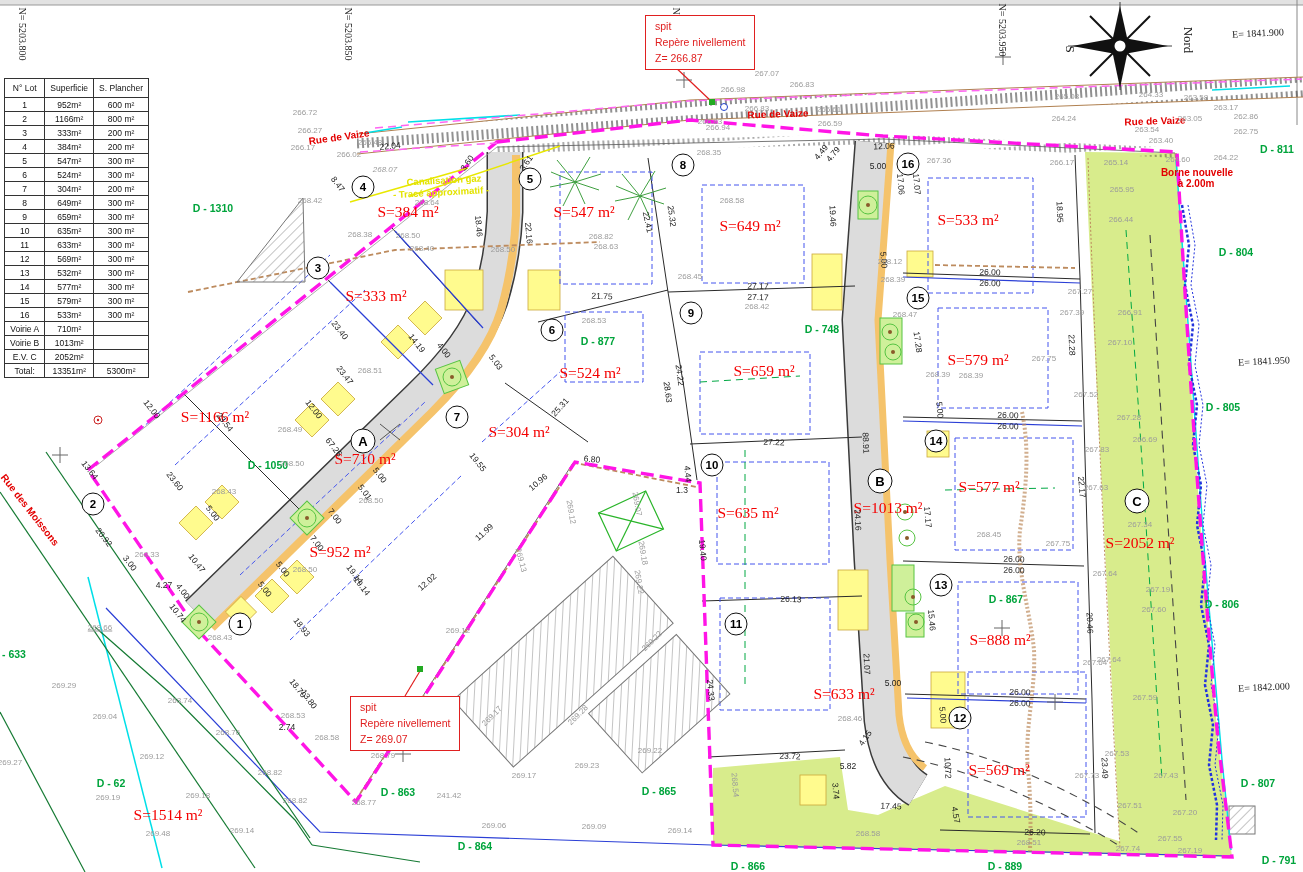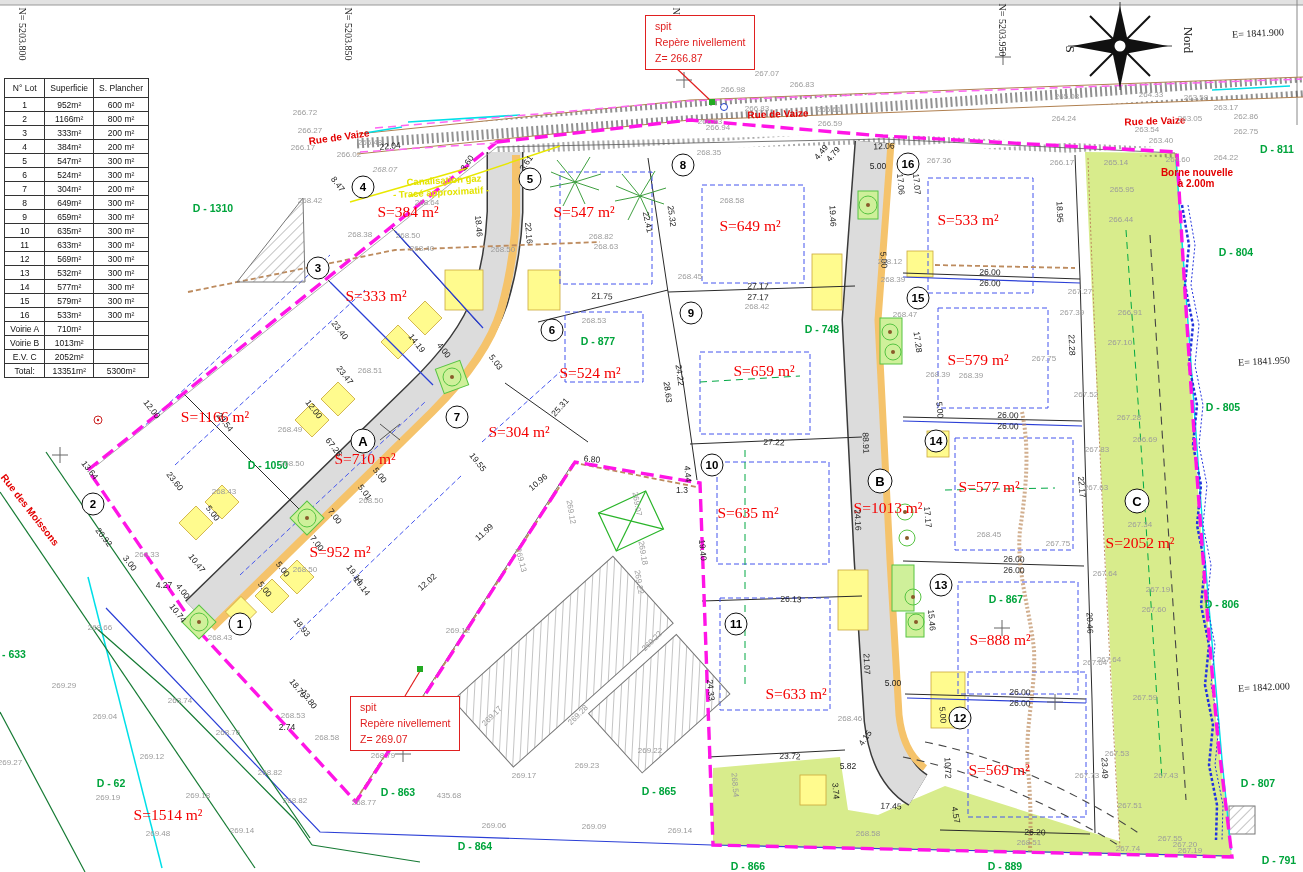--- a/index.html
+++ b/index.html
@@ -434,21 +434,21 @@
       <span class="lbl area" style="left: 978px; top: 360px; transform: translate(-50%, -50%);">S=579 m²</span>
       <span class="lbl area" style="left: 215px; top: 417px; transform: translate(-50%, -50%);">S=1166 m²</span>
       <span class="lbl area" style="left: 365px; top: 459px; transform: translate(-50%, -50%);">S=710 m²</span>
       <span class="lbl area" style="left: 519px; top: 432px; transform: translate(-50%, -50%);">S=304 m²</span>
       <span class="lbl area" style="left: 340px; top: 552px; transform: translate(-50%, -50%);">S=952 m²</span>
       <span class="lbl area" style="left: 748px; top: 513px; transform: translate(-50%, -50%);">S=635 m²</span>
       <span class="lbl area" style="left: 888px; top: 508px; transform: translate(-50%, -50%);">S=1013 m²</span>
       <span class="lbl area" style="left: 989px; top: 487px; transform: translate(-50%, -50%);">S=577 m²</span>
       <span class="lbl area" style="left: 1140px; top: 543px; transform: translate(-50%, -50%);">S=2052 m²</span>
       <span class="lbl area" style="left: 1000px; top: 640px; transform: translate(-50%, -50%);">S=888 m²</span>
-      <span class="lbl area" style="left: 796px; top: 694px; transform: translate(-50%, -50%);">S=633 m²</span>
+      <span class="lbl area" style="left: 844px; top: 694px; transform: translate(-50%, -50%);">S=633 m²</span>
       <span class="lbl area" style="left: 999px; top: 770px; transform: translate(-50%, -50%);">S=569 m²</span>
       <span class="lbl area" style="left: 168px; top: 815px; transform: translate(-50%, -50%);">S=1514 m²</span>
       <span class="lbl lotnum" style="left: 240px; top: 624px; transform: translate(-50%, -50%);">1</span>
       <span class="lbl lotnum" style="left: 93px; top: 504px; transform: translate(-50%, -50%);">2</span>
       <span class="lbl lotnum" style="left: 318px; top: 268px; transform: translate(-50%, -50%);">3</span>
       <span class="lbl lotnum" style="left: 363px; top: 187px; transform: translate(-50%, -50%);">4</span>
       <span class="lbl lotnum" style="left: 530px; top: 179px; transform: translate(-50%, -50%);">5</span>
       <span class="lbl lotnum" style="left: 552px; top: 330px; transform: translate(-50%, -50%);">6</span>
       <span class="lbl lotnum" style="left: 457px; top: 417px; transform: translate(-50%, -50%);">7</span>
       <span class="lbl lotnum" style="left: 683px; top: 165px; transform: translate(-50%, -50%);">8</span>
@@ -659,49 +659,49 @@
       <span class="lbl elev" style="left: 1105px; top: 573px; transform: translate(-50%, -50%);">267.64</span>
       <span class="lbl elev" style="left: 1158px; top: 589px; transform: translate(-50%, -50%);">267.19</span>
       <span class="lbl elev" style="left: 1154px; top: 609px; transform: translate(-50%, -50%);">267.60</span>
       <span class="lbl elev" style="left: 1109px; top: 659px; transform: translate(-50%, -50%);">267.64</span>
       <span class="lbl elev" style="left: 1095px; top: 662px; transform: translate(-50%, -50%);">267.64</span>
       <span class="lbl elev" style="left: 1145px; top: 697px; transform: translate(-50%, -50%);">267.59</span>
       <span class="lbl elev" style="left: 1117px; top: 745px; transform: translate(-50%, -50%); margin-top: 8px;">267.53</span>
       <span class="lbl elev" style="left: 1087px; top: 775px; transform: translate(-50%, -50%);">267.73</span>
       <span class="lbl elev" style="left: 1166px; top: 775px; transform: translate(-50%, -50%);">267.43</span>
       <span class="lbl elev" style="left: 1130px; top: 805px; transform: translate(-50%, -50%);">267.51</span>
-      <span class="lbl elev" style="left: 1185px; top: 844px; transform: translate(-50%, -50%); text-align: right;">267.20</span>
+      <span class="lbl elev" style="left: 1185px; top: 812px; transform: translate(-50%, -50%); text-align: right;">267.20</span>
       <span class="lbl elev" style="left: 1170px; top: 838px; transform: translate(-50%, -50%);">267.55</span>
       <span class="lbl elev" style="left: 1128px; top: 848px; transform: translate(-50%, -50%);">267.74</span>
       <span class="lbl elev" style="left: 1190px; top: 850px; transform: translate(-50%, -50%);">267.19</span>
       <span class="lbl elev" style="left: 1029px; top: 842px; transform: translate(-50%, -50%);">268.51</span>
       <span class="lbl elev" style="left: 868px; top: 833px; transform: translate(-50%, -50%);">268.58</span>
       <span class="lbl elev" style="left: 850px; top: 718px; transform: translate(-50%, -50%);">268.46</span>
       <span class="lbl elev" style="left: 383px; top: 755px; transform: translate(-50%, -50%);">268.79</span>
       <span class="lbl elev" style="left: 364px; top: 787px; transform: translate(-50%, -50%); margin-top: 15px;">268.77</span>
-      <span class="lbl elev" style="left: 449px; top: 795px; transform: translate(-50%, -50%);">435.68</span>
+      <span class="lbl elev" style="left: 449px; top: 795px; transform: translate(-50%, -50%);">241.42</span>
       <span class="lbl elev" style="left: 524px; top: 775px; transform: translate(-50%, -50%);">269.17</span>
       <span class="lbl elev" style="left: 587px; top: 765px; transform: translate(-50%, -50%);">269.23</span>
       <span class="lbl elev" style="left: 650px; top: 750px; transform: translate(-50%, -50%);">269.22</span>
       <span class="lbl elev" style="left: 494px; top: 825px; transform: translate(-50%, -50%);">269.06</span>
       <span class="lbl elev" style="left: 594px; top: 826px; transform: translate(-50%, -50%);">269.09</span>
       <span class="lbl elev" style="left: 680px; top: 830px; transform: translate(-50%, -50%);">269.14</span>
       <span class="lbl elev" style="left: 105px; top: 716px; transform: translate(-50%, -50%);">269.04</span>
       <span class="lbl elev" style="left: 152px; top: 756px; transform: translate(-50%, -50%);">269.12</span>
       <span class="lbl elev" style="left: 108px; top: 797px; transform: translate(-50%, -50%);">269.19</span>
       <span class="lbl elev" style="left: 198px; top: 795px; transform: translate(-50%, -50%);">269.18</span>
       <span class="lbl elev" style="left: 158px; top: 833px; transform: translate(-50%, -50%);">269.48</span>
       <span class="lbl elev" style="left: 242px; top: 830px; transform: translate(-50%, -50%);">269.14</span>
       <span class="lbl elev" style="left: 180px; top: 700px; transform: translate(-50%, -50%);">268.74</span>
       <span class="lbl elev" style="left: 228px; top: 732px; transform: translate(-50%, -50%);">268.76</span>
       <span class="lbl elev" style="left: 270px; top: 772px; transform: translate(-50%, -50%);">268.82</span>
       <span class="lbl elev" style="left: 295px; top: 800px; transform: translate(-50%, -50%);">268.82</span>
       <span class="lbl elev" style="left: 10px; top: 762px; transform: translate(-50%, -50%);">269.27</span>
       <span class="lbl elev" style="left: 64px; top: 685px; transform: translate(-50%, -50%);">269.29</span>
-      <span class="lbl elev" style="left: 100px; top: 627px; transform: translate(-50%, -50%);">268.66</span>
+      <span class="lbl elev" style="left: 100px; top: 627px; transform: translate(-50%, -50%); text-decoration: underline;">268.66</span>
       <span class="lbl elev" style="left: 293px; top: 715px; transform: translate(-50%, -50%);">268.53</span>
       <span class="lbl elev" style="left: 327px; top: 737px; transform: translate(-50%, -50%);">268.58</span>
       <span class="lbl elev" style="left: 458px; top: 630px; transform: translate(-50%, -50%);">269.12</span>
       <span class="lbl elev" style="left: 492px; top: 716px; transform: translate(-50%, -50%) rotate(-45deg);">269.17</span>
       <span class="lbl elev" style="left: 578px; top: 715px; transform: translate(-50%, -50%) rotate(-45deg);">269.28</span>
       <span class="lbl elev" style="left: 652px; top: 641px; transform: translate(-50%, -50%) rotate(-45deg);">269.22</span>
       <span class="lbl elev" style="left: 571px; top: 512px; transform: translate(-50%, -50%) rotate(80deg);">269.12</span>
       <span class="lbl elev" style="left: 521px; top: 560px; transform: translate(-50%, -50%) rotate(75deg);">269.13</span>
       <span class="lbl elev" style="left: 637px; top: 504px; transform: translate(-50%, -50%) rotate(80deg);">269.07</span>
       <span class="lbl elev" style="left: 643px; top: 553px; transform: translate(-50%, -50%) rotate(80deg);">269.18</span>

